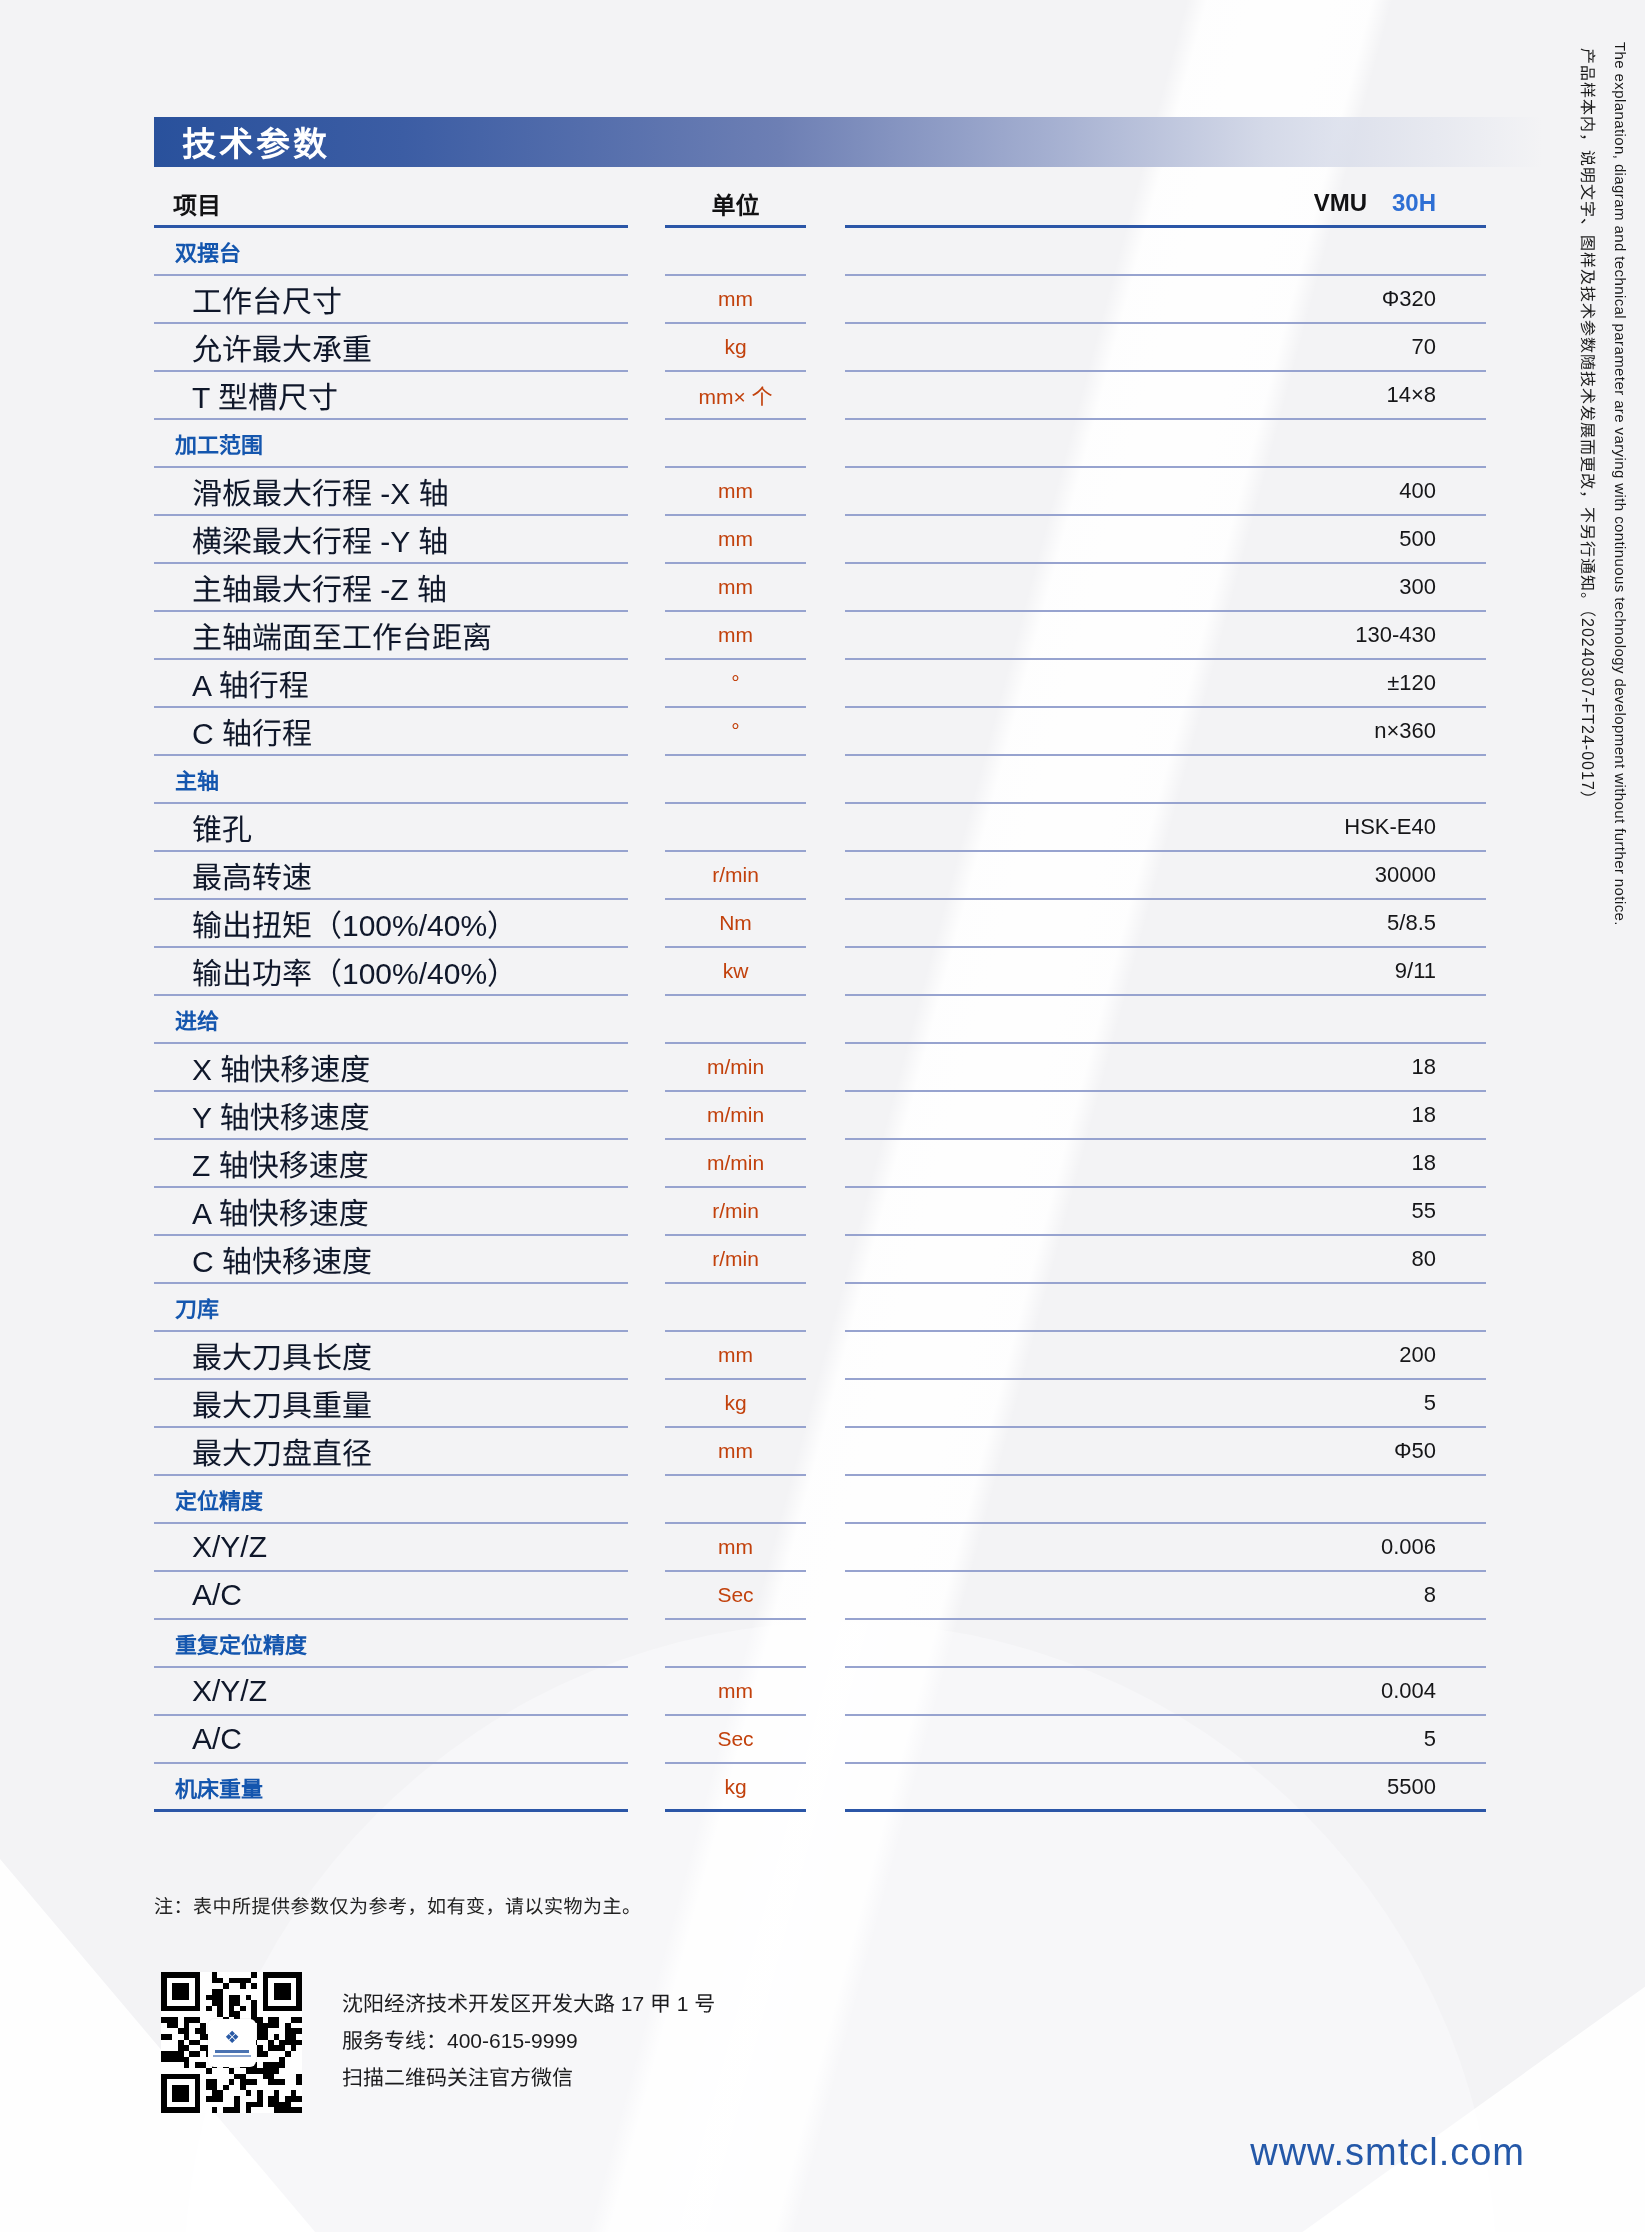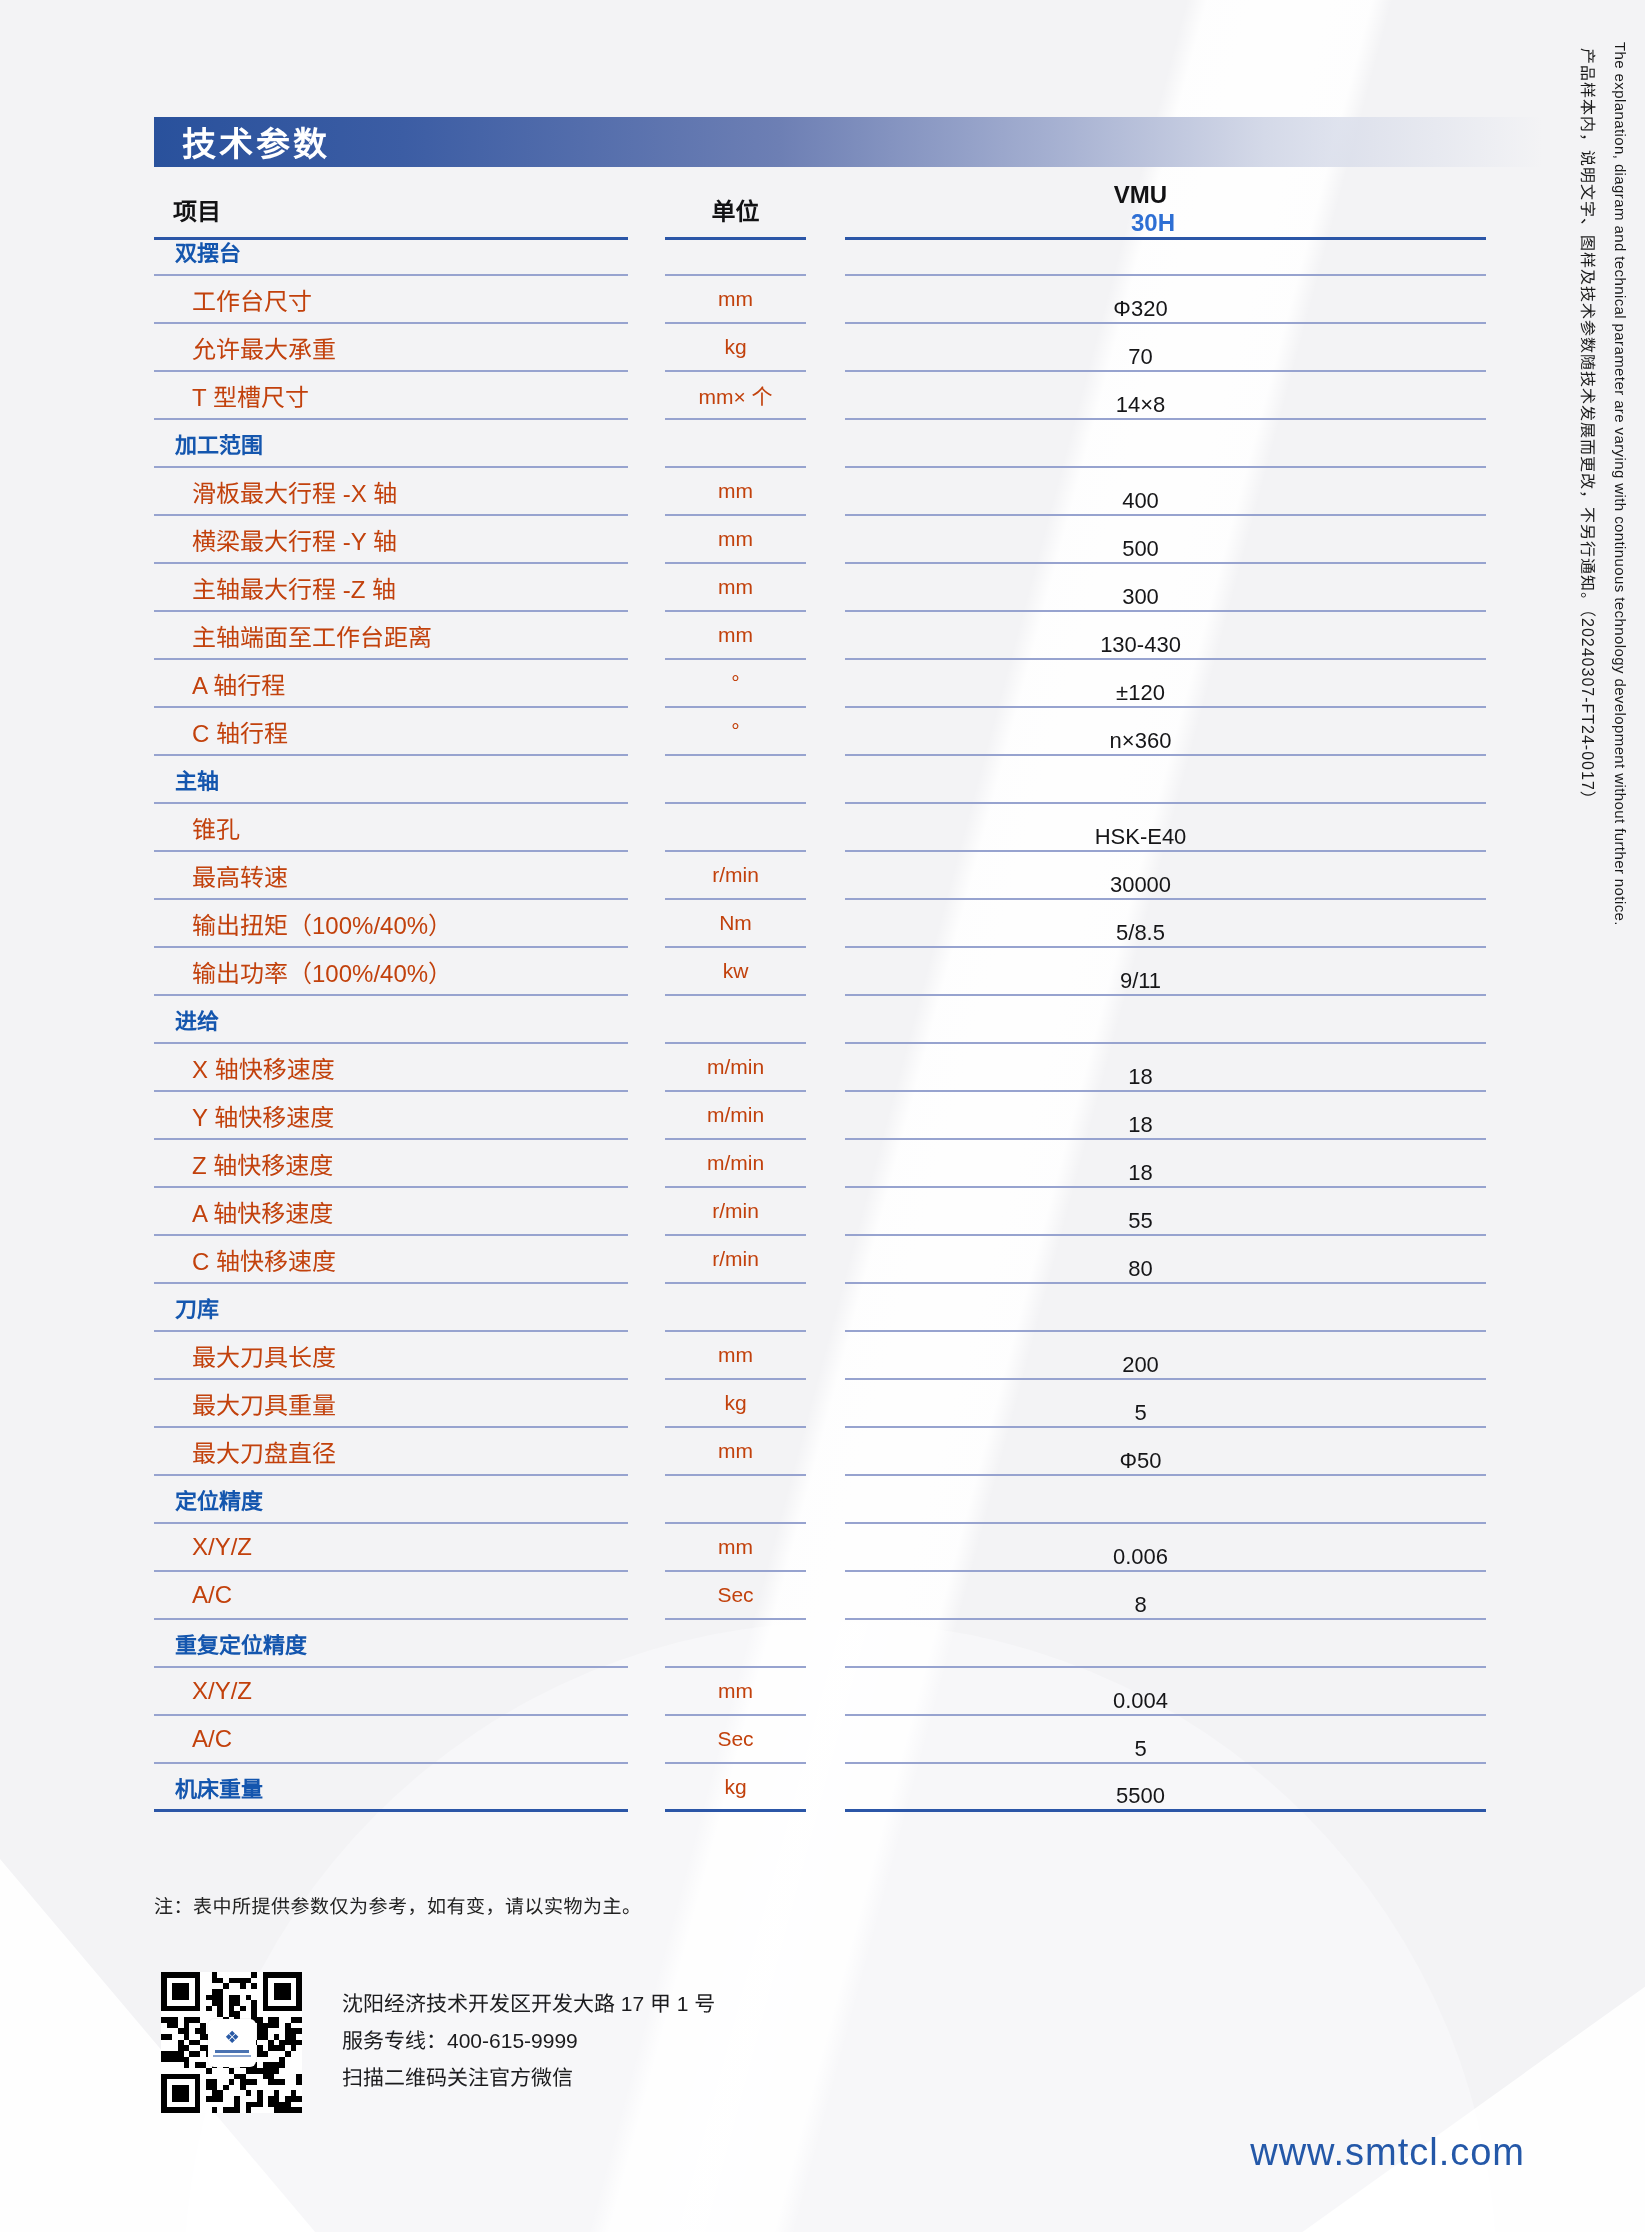--- a/index.html
+++ b/index.html
@@ -43,23 +43,23 @@
     color:#fff;font-size:34px;font-weight:bold;letter-spacing:3px;padding-left:28px;
   }
   
   .spec-table{position:absolute;left:154px;top:181px;width:1331px;}
   .t-row{display:grid;grid-template-columns:474px 37px 141px 39px 641px;height:48px;}
   .t-row.head{height:47px;}
   .t-cell{display:flex;align-items:center;border-bottom:2px solid var(--line-light);}
   .t-gap{border:none;}
   .head .t-cell{border-bottom:3px solid var(--line-dark);}
   .total .t-cell{border-bottom:3px solid var(--line-dark);}
-  .c-item{padding-left:38px;font-size:24px;color:#c2410c;}
+  .c-item{padding-left:38px;font-size:30px;color:#0f172a;}
   .c-unit{justify-content:center;font-size:21px;color:#c2410c;}
-  .c-value{justify-content:flex-end;padding-right:50px;font-size:22px;color:#161618;flex-direction:column;}
+  .c-value{justify-content:flex-end;padding-right:50px;font-size:22px;color:#161618;}
   .section .c-item,.total .c-item{
     padding-left:21px;font-weight:bold;color:var(--section-blue);font-size:22px;
   }
   .head .c-item,.head .c-unit{font-weight:bold;font-size:24px;color:#121214;}
   .head .c-value{font-weight:bold;font-size:24px;color:#121214;}
   .model-suffix{color:var(--model-blue);margin-left:25px;}
   
   .note{position:absolute;left:154px;top:1891px;font-size:19px;color:#222;letter-spacing:0.5px;}
   
   .qr-wrap{position:absolute;left:161px;top:1972px;width:141px;height:141px;}

